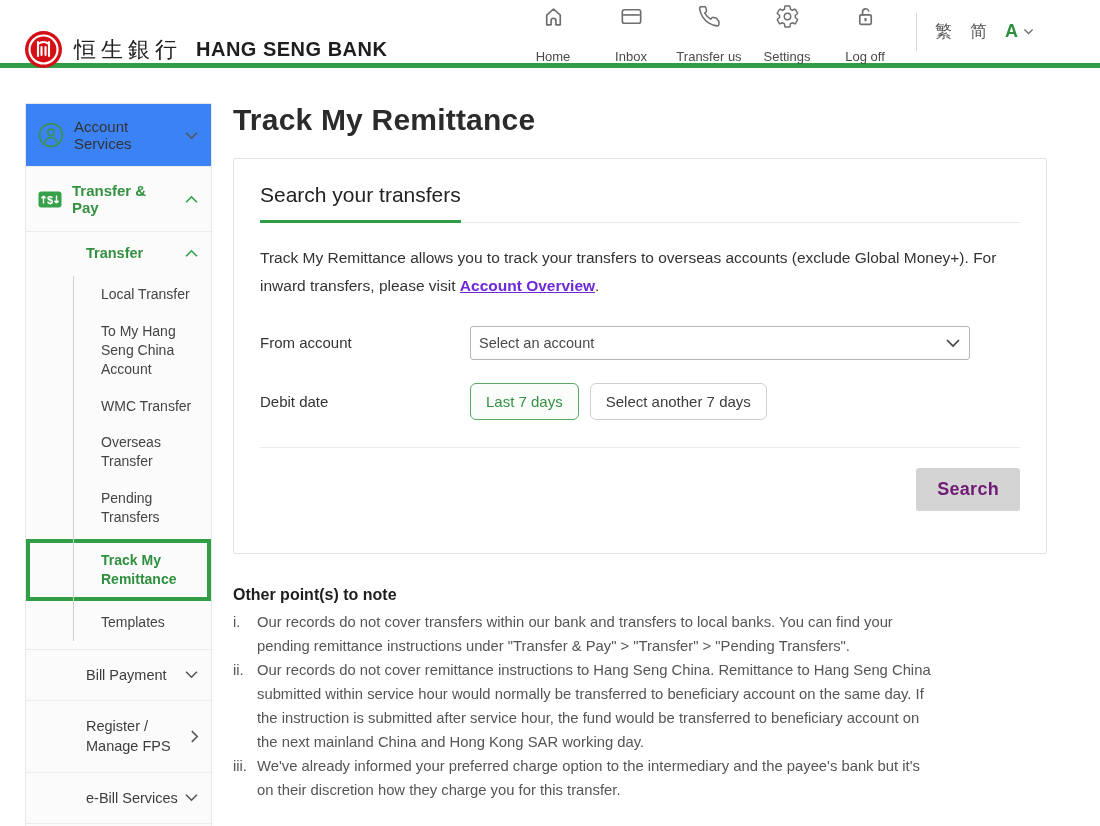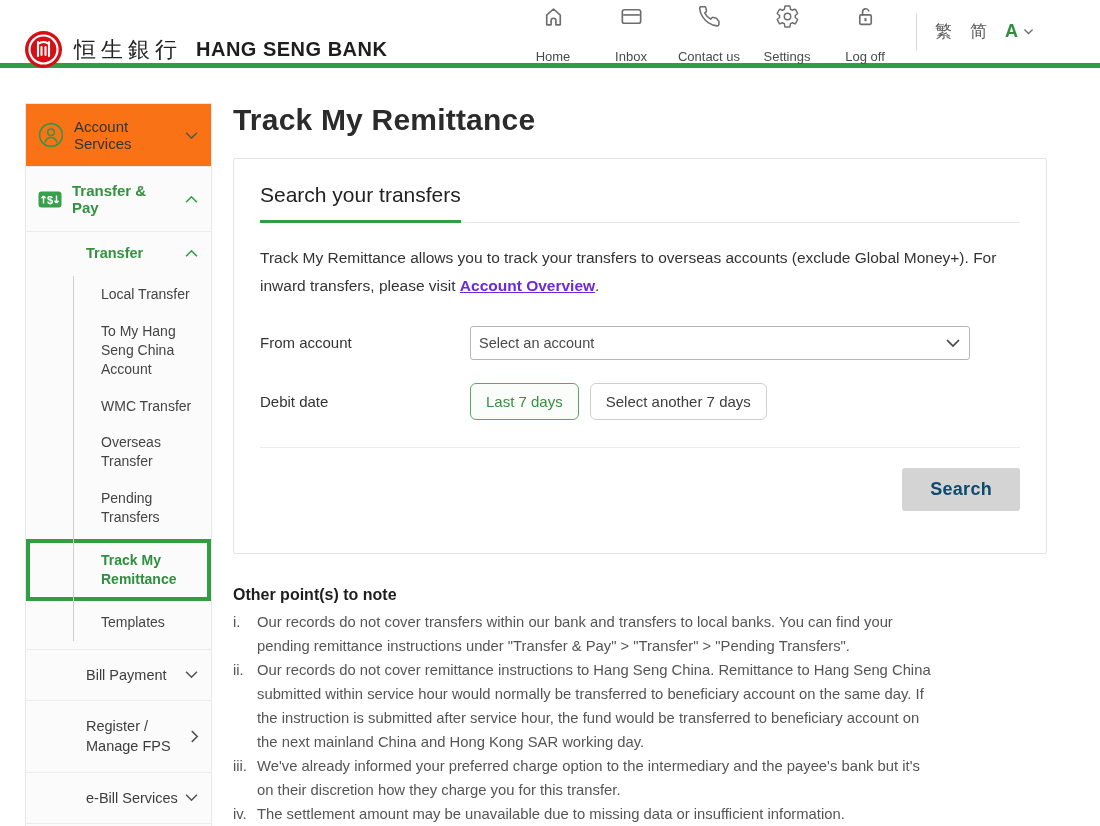--- a/index.html
+++ b/index.html
@@ -43,21 +43,21 @@
   .sidebar {
     width: 187px; min-width: 187px;
     background: #fff;
     border: 1px solid #e7e7e7;
     font-size: 14.5px;
   }
   .acct-row {
     display: flex; align-items: center; gap: 10px;
     padding: 14px 12px; cursor: pointer;
     border-bottom: 1px solid #ececec;
-    background: #f97316;
+    background: #3b82f6;
   }
   .acct-label { color: #333; flex: 1; font-size: 15px; }
   .side-lower { background: #fbfbfb; }
   .tp-row {
     display: flex; align-items: center; gap: 10px;
     padding: 15px 12px; cursor: pointer;
     border-bottom: 1px solid #ececec;
   }
   .tp-label { color: #33913f; font-weight: bold; flex: 1; font-size: 15px; }
   .transfer-head {
@@ -127,24 +127,24 @@
   .pill-group { display: flex; gap: 11px; }
   .pill {
     font-size: 15px; border-radius: 6px; padding: 9px 15px;
     cursor: pointer; background: #fff; border: 1px solid #cfcfcf; color: #3d3d3d;
     font-family: inherit;
   }
   .pill.selected { border: 1px solid #5aa963; color: #359042; background: #fbfdfb; }
   .card-divider { border: none; border-top: 1px solid #ececec; margin: 27px 0 0; }
   .search-row { display: flex; justify-content: flex-end; margin-top: 20px; }
   .search-btn {
-    background: #d4d4d4; color: #0c4a6e;
+    background: #d4d4d4; color: #701a75;
     font-weight: bold; font-size: 18px; font-family: inherit;
     border: none; border-radius: 3px;
-    padding: 11px 28px; cursor: default; letter-spacing: 0.3px;
+    padding: 11px 21px; cursor: default; letter-spacing: 0.3px;
   }
 
   
   .notes { margin-top: 32px; max-width: 706px; }
   .notes-title { font-size: 16px; font-weight: bold; color: #1e1e1e; margin-bottom: 7px; }
   .note { display: flex; font-size: 14.8px; color: #555; line-height: 1.62; }
   .note-num { min-width: 24px; }
   .note-text { flex: 1; }
 
   svg { flex-shrink: 0; }
@@ -174,21 +174,21 @@
       <svg width="25" height="25" viewBox="0 0 24 24">
         <rect x="3.2" y="5.5" width="17.6" height="13" rx="2" fill="none" stroke="#6e6e6e" stroke-width="1.6"></rect>
         <path d="M4 10.5 h16" fill="none" stroke="#6e6e6e" stroke-width="1.6"></path>
       </svg>
       <span class="nav-label">Inbox</span>
     </div>
     <div class="nav-item">
       <svg width="25" height="25" viewBox="0 0 24 24">
         <path d="M21 16.5v3a1.5 1.5 0 0 1-1.65 1.5 18.8 18.8 0 0 1-8.2-2.9 18.5 18.5 0 0 1-5.7-5.7A18.8 18.8 0 0 1 2.55 4.2 1.5 1.5 0 0 1 4.05 2.55h3a1.5 1.5 0 0 1 1.5 1.3c.1.72.27 1.42.5 2.1a1.5 1.5 0 0 1-.34 1.58L7.44 8.8a15 15 0 0 0 5.7 5.7l1.27-1.27a1.5 1.5 0 0 1 1.58-.34c.68.23 1.38.4 2.1.5a1.5 1.5 0 0 1 1.3 1.52z" fill="none" stroke="#6e6e6e" stroke-width="1.5" stroke-linejoin="round"></path>
       </svg>
-      <span class="nav-label">Contact us</span>
+      <span class="nav-label">Transfer us</span>
     </div>
     <div class="nav-item">
       <svg width="25" height="25" viewBox="0 0 24 24">
         <path d="M19.4 13c.04-.33.06-.66.06-1s-.02-.67-.06-1l2.1-1.65a.5.5 0 0 0 .12-.64l-2-3.46a.5.5 0 0 0-.61-.22l-2.49 1a7.3 7.3 0 0 0-1.73-1l-.38-2.65A.5.5 0 0 0 13.92 2h-4a.5.5 0 0 0-.5.42L9.05 5.07c-.63.26-1.2.6-1.73 1l-2.49-1a.5.5 0 0 0-.61.22l-2 3.46a.5.5 0 0 0 .12.64L4.44 11c-.04.33-.06.66-.06 1s.02.67.06 1l-2.1 1.65a.5.5 0 0 0-.12.64l2 3.46c.13.22.39.31.61.22l2.49-1c.53.4 1.1.74 1.73 1l.37 2.65c.04.24.25.42.5.42h4c.25 0 .46-.18.5-.42l.37-2.65c.63-.26 1.2-.6 1.73-1l2.49 1c.22.09.48 0 .61-.22l2-3.46a.5.5 0 0 0-.12-.64L19.4 13z" fill="none" stroke="#6e6e6e" stroke-width="1.4" stroke-linejoin="round"></path>
         <circle cx="12" cy="12" r="3.1" fill="none" stroke="#6e6e6e" stroke-width="1.4"></circle>
       </svg>
       <span class="nav-label">Settings</span>
     </div>
     <div class="nav-item">
       <svg width="25" height="25" viewBox="0 0 24 24">
@@ -329,20 +329,16 @@
         <span class="note-text">Our records do not cover transfers within our bank and transfers to local banks. You can find your pending remittance instructions under "Transfer &amp; Pay" &gt; "Transfer" &gt; "Pending Transfers".</span>
       </div>
       <div class="note">
         <span class="note-num">ii.</span>
         <span class="note-text">Our records do not cover remittance instructions to Hang Seng China. Remittance to Hang Seng China submitted within service hour would normally be transferred to beneficiary account on the same day. If the instruction is submitted after service hour, the fund would be transferred to beneficiary account on the next mainland China and Hong Kong SAR working day.</span>
       </div>
       <div class="note">
         <span class="note-num">iii.</span>
         <span class="note-text">We've already informed your preferred charge option to the intermediary and the payee's bank but it's on their discretion how they charge you for this transfer.</span>
       </div>
-      <div class="note">
-        <span class="note-num">iv.</span>
-        <span class="note-text">The settlement amount may be unavailable due to missing data or insufficient information.</span>
-      </div>
 
     </div>
   </div>
 </div>
 
 </body></html>

